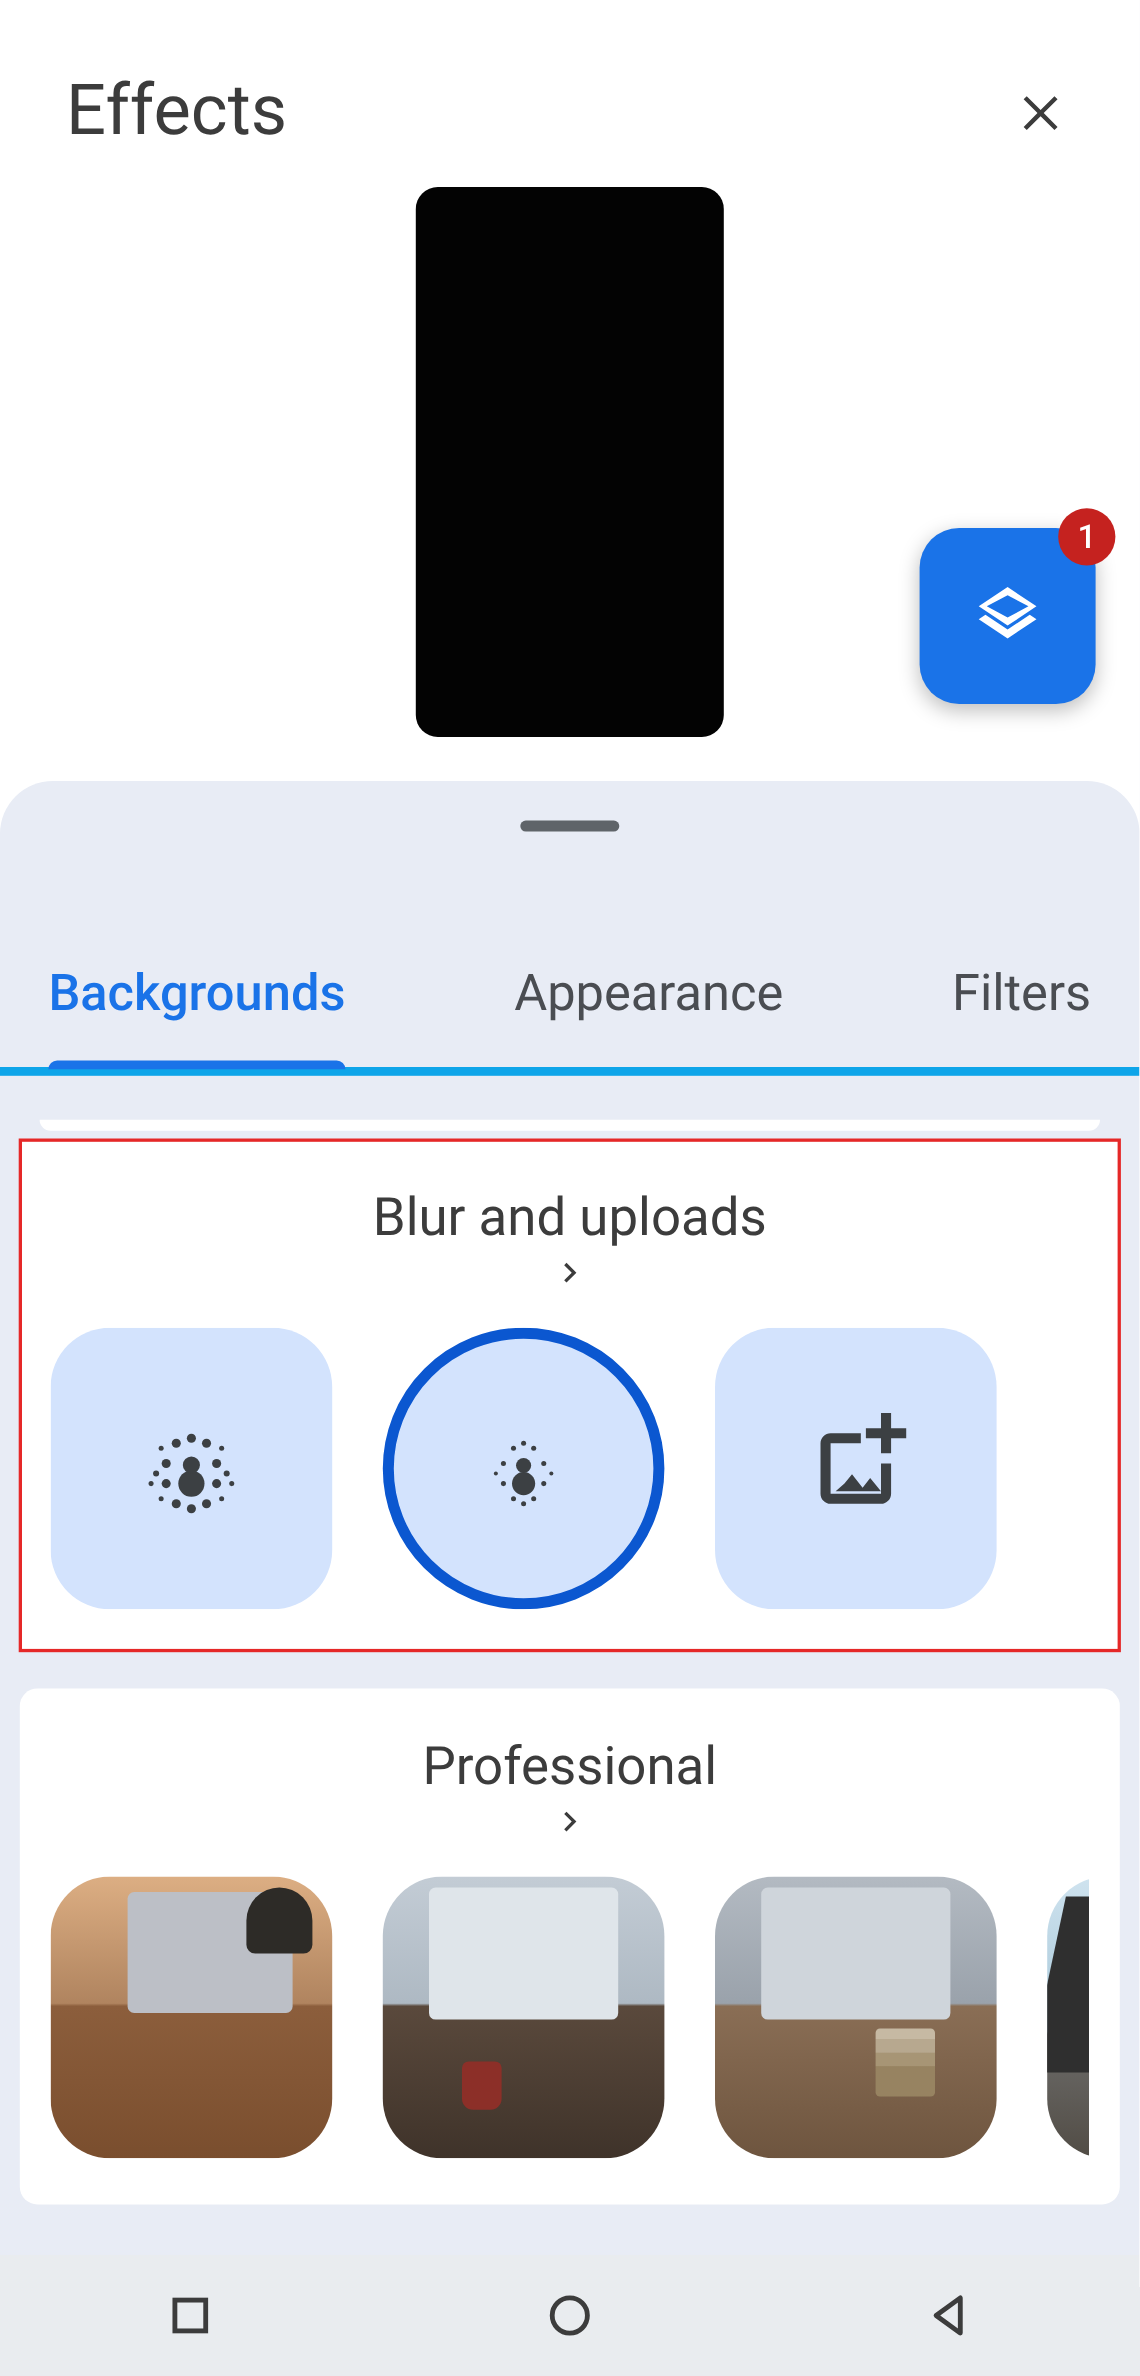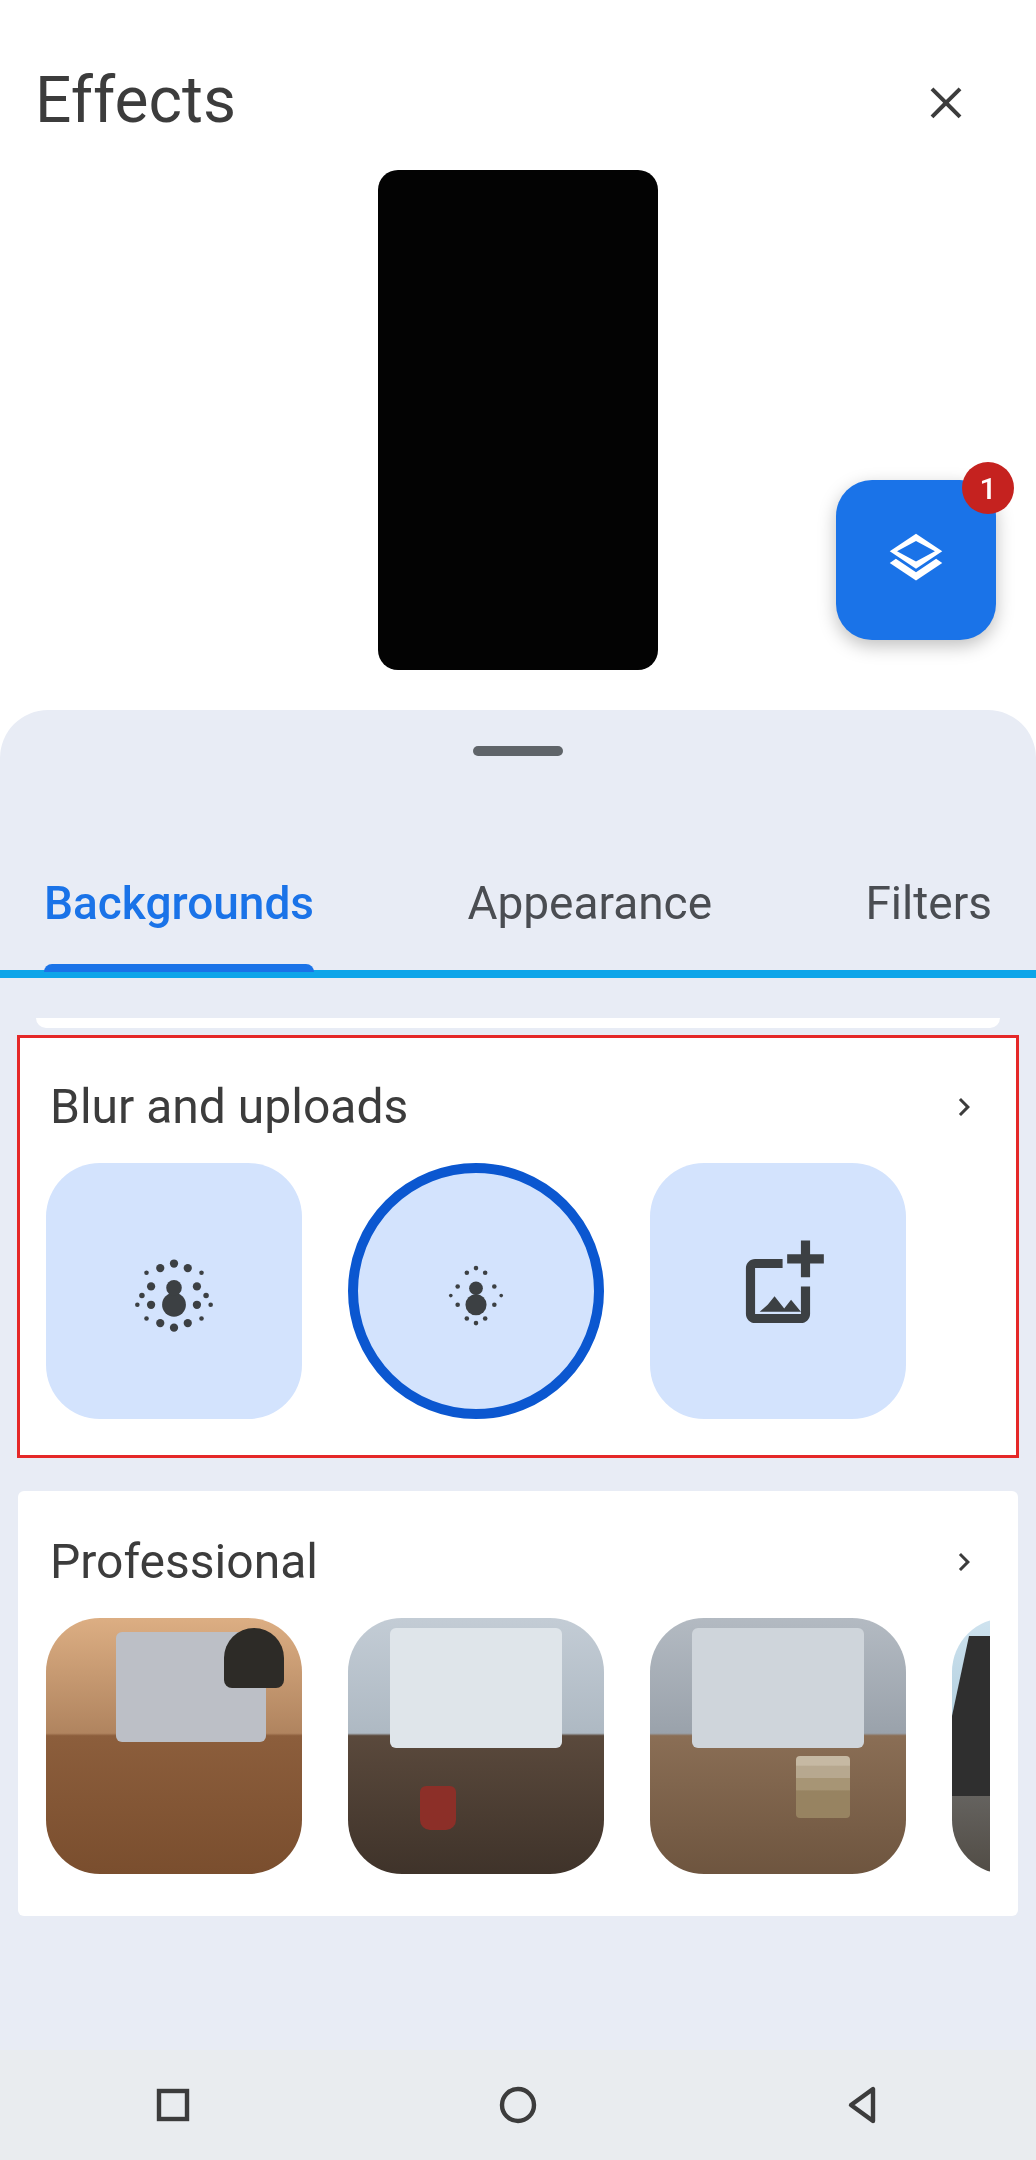--- a/index.html
+++ b/index.html
@@ -1,21 +1,21 @@
 <!DOCTYPE html>
 <html><head>
 <meta charset="utf-8">
 <style>
   * { box-sizing: border-box; margin: 0; padding: 0; }
   html, body { width: 1036px; height: 2160px; font-family: 'Roboto', 'Segoe UI', Arial, sans-serif; background: #ffffff; overflow: hidden; }
 
   .screen { width: 1036px; height: 2160px; position: relative; background: #ffffff; }
 
   
-  .header { display: flex; align-items: center; justify-content: space-between; padding: 60px 60px 20px 35px; height: 160px; }
+  .header { display: flex; align-items: center; justify-content: space-between; padding: 60px 60px 20px 60px; height: 160px; }
   .header-title { font-size: 64px; font-weight: 400; color: #3c3c3c; }
   .close-btn { width: 60px; height: 60px; display: flex; align-items: center; justify-content: center; cursor: pointer; }
   .close-btn svg { width: 48px; height: 48px; }
 
   
   .preview-area { position: relative; height: 550px; display: flex; align-items: flex-start; justify-content: center; }
   .preview-box { width: 280px; height: 500px; background: #030303; border-radius: 20px; margin-top: 10px; }
 
   .layers-fab { position: absolute; right: 40px; top: 320px; width: 160px; height: 160px; background: #1a73e8; border-radius: 36px; display: flex; align-items: center; justify-content: center; box-shadow: 0 6px 18px rgba(0,0,0,0.25); cursor: pointer; }
   .layers-fab svg { width: 70px; height: 70px; }
@@ -25,24 +25,24 @@
   .sheet { position: absolute; left: 0; right: 0; top: 710px; bottom: 110px; background: #e8ecf5; border-radius: 48px 48px 0 0; overflow: hidden; }
   .drag-handle { width: 90px; height: 10px; background: #5f6469; border-radius: 6px; margin: 36px auto 0 auto; }
 
   .tabs { display: flex; justify-content: space-between; padding: 120px 44px 0 44px; border-bottom: 8px solid #0ea5e9; }
   .tab { font-size: 46px; font-weight: 400; color: #4a4d52; padding-bottom: 40px; cursor: pointer; position: relative; }
   .tab.active { color: #1a73e8; font-weight: 500; }
   .tab.active::after { content: ''; position: absolute; left: 0; right: 0; bottom: -2px; height: 8px; background: #1a73e8; border-radius: 8px 8px 0 0; }
 
   .sheet-content { padding: 40px 18px 20px 18px; overflow: hidden; }
 
-  .card { background: #ffffff; border-radius: 6px; padding: 42px 28px 42px 28px; margin-bottom: 34px; position: relative; }
+  .card { background: #ffffff; border-radius: 16px; padding: 42px 28px 42px 28px; margin-bottom: 34px; position: relative; }
   .card.highlighted { outline: 3px solid #e52828; outline-offset: -2px; border-radius: 0; padding: 42px 28px 38px 28px; }
 
-  .section-header { display: flex; align-items: center; justify-content: space-between; margin-bottom: 28px; padding: 0 4px; }
+  .section-header { display: flex; align-items: center; justify-content: space-between; margin-bottom: 28px; padding: 0 4px; flex-direction: column; }
   .section-title { font-size: 48px; font-weight: 400; color: #3c3c3c; }
   .chevron { width: 44px; height: 44px; display: flex; align-items: center; justify-content: center; cursor: pointer; }
   .chevron svg { width: 36px; height: 36px; }
 
   .row { display: flex; gap: 46px; overflow: hidden; }
 
   .tile { width: 256px; height: 256px; border-radius: 54px; background: #d3e3fd; display: flex; align-items: center; justify-content: center; flex: 0 0 256px; cursor: pointer; position: relative; }
   .tile.selected { border-radius: 50%; border: 10px solid #0b57d0; }
   .tile svg { width: 110px; height: 110px; }
 

